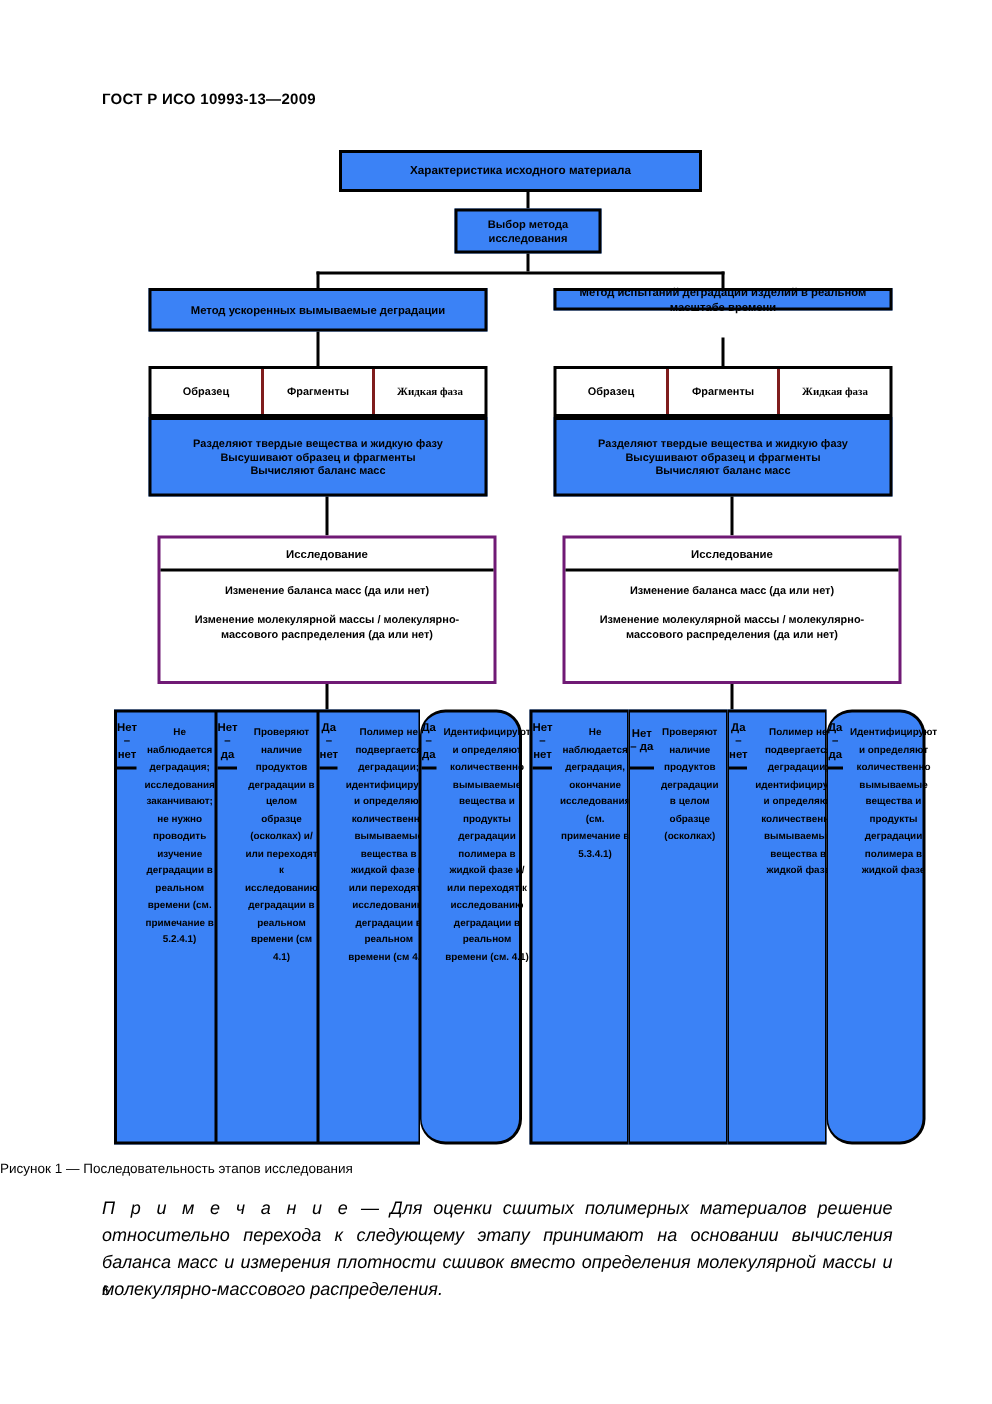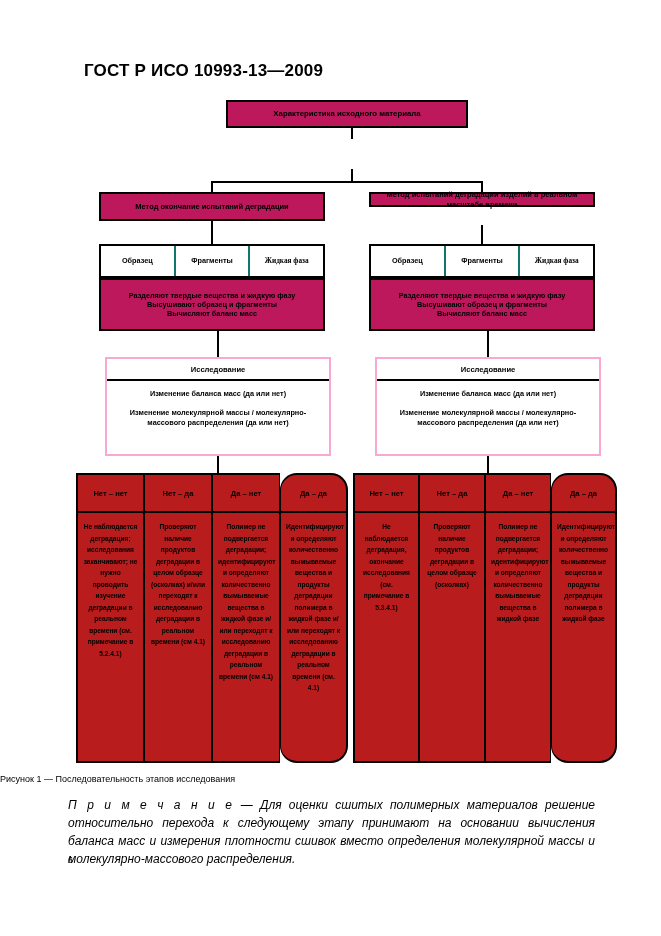--- a/index.html
+++ b/index.html
@@ -9,30 +9,29 @@
     font-family:"Liberation Sans", sans-serif;
     color:#000;
     position:relative;
     overflow:hidden;
   }
   .page{position:relative;width:661px;height:936px;}
 
   
   .doc-header{
     position:absolute;left:68px;top:61px;
-    font-size:17px;font-weight:bold;letter-spacing:0.2px;
+    font-size:10px;font-weight:bold;letter-spacing:0.2px;
     white-space:nowrap;
-    margin-left:16px;
   }
 
   
   .box{
     position:absolute;
     border:2px solid #000;
-    background:#be185d;
+    background:#3b82f6;
     box-sizing:border-box;
     display:flex;align-items:center;justify-content:center;
     text-align:center;
     font-weight:bold;
     line-height:1.25;
   }
   .box .txt{display:block;padding:0 3px;}
 
   
   .vline{position:absolute;background:#000;width:2px;}
@@ -46,52 +45,52 @@
   #b-m-right{left:369px;top:192px;width:226px;height:15px;font-size:7.5px;}
 
   
   .triple{
     position:absolute;border:2px solid #000;box-sizing:border-box;
     display:flex;background:#fff;
   }
   .triple .cell{
     flex:1;display:flex;align-items:center;justify-content:center;
     text-align:center;font-weight:bold;font-size:7.3px;line-height:1.25;
-    border-right:2px solid #0f766e;box-sizing:border-box;
+    border-right:2px solid #7f1d1d;box-sizing:border-box;
   }
   .triple .cell:last-child{border-right:none;font-family:Liberation Serif, serif;}
   #t-left{left:99px;top:244px;width:226px;height:34px;}
   #t-right{left:369px;top:244px;width:226px;height:34px;}
 
   #p-left{left:99px;top:278px;width:226px;height:53px;font-size:7.3px;}
   #p-right{left:369px;top:278px;width:226px;height:53px;font-size:7.3px;}
 
   
   .research{
-    position:absolute;border:2px solid #f9a8d4;box-sizing:border-box;background:#fff;
+    position:absolute;border:2px solid #701a75;box-sizing:border-box;background:#fff;
   }
   .research .rhead{
     border-bottom:2px solid #000;
     text-align:center;font-weight:bold;font-size:7.6px;
     padding:6px 0 5px;
   }
   .research .rbody{
     text-align:center;font-weight:bold;font-size:7.3px;line-height:1.35;
     padding:8px 6px 8px;
   }
   .research .rbody p{margin:0 0 9px;}
   .research .rbody p:last-child{margin-bottom:0;}
   #r-left{left:105px;top:357px;width:226px;height:99px;}
   #r-right{left:375px;top:357px;width:226px;height:99px;}
 
   
   .colgroup{position:absolute;display:flex;}
   .colgroup .col{
     border:2px solid #000;border-right-width:1px;border-left-width:1px;
-    box-sizing:border-box;background:#b91c1c;display:flex;flex-direction:column;
+    box-sizing:border-box;background:#3b82f6;display:flex;flex-direction:row;
   }
   .colgroup .col:first-child{border-left-width:2px;}
   .colgroup .col:last-child{border-right-width:2px;border-radius:17px;}
   .colgroup .col .chead{
     height:36px;border-bottom:2px solid #000;
     display:flex;align-items:center;justify-content:center;
     font-weight:bold;font-size:7.6px;text-align:center;
   }
   .colgroup .col .cbody{
     flex:1;padding:8px 5px 4px;
@@ -123,28 +122,31 @@
 <div class="page">
 
   <div class="doc-header">ГОСТ Р ИСО 10993-13—2009</div>
 
   <div class="box" id="b-char">
     <span class="txt">Характеристика исходного материала</span>
   </div>
 
   <div class="vline" style="left:351px;top:128px;height:11px;"></div>
 
+  <div class="box" id="b-choice">
+    <span class="txt">Выбор метода исследования</span>
+  </div>
 
   <div class="vline" style="left:351px;top:169px;height:12px;"></div>
   <div class="hline" style="left:211px;top:181px;width:272px;"></div>
   <div class="vline" style="left:211px;top:181px;height:11px;"></div>
   <div class="vline" style="left:481px;top:181px;height:11px;"></div>
 
   <div class="box" id="b-m-left">
-    <span class="txt">Метод окончание испытаний деградации</span>
+    <span class="txt">Метод ускоренных вымываемые деградации</span>
   </div>
   <div class="box" id="b-m-right">
     <span class="txt">Метод испытаний деградации изделий в реальном масштабе времени</span>
   </div>
 
   <div class="vline" style="left:211px;top:221px;height:23px;"></div>
   <div class="vline" style="left:481px;top:225px;height:19px;"></div>
 
   <div class="triple" id="t-left">
     <div class="cell">Образец</div>

